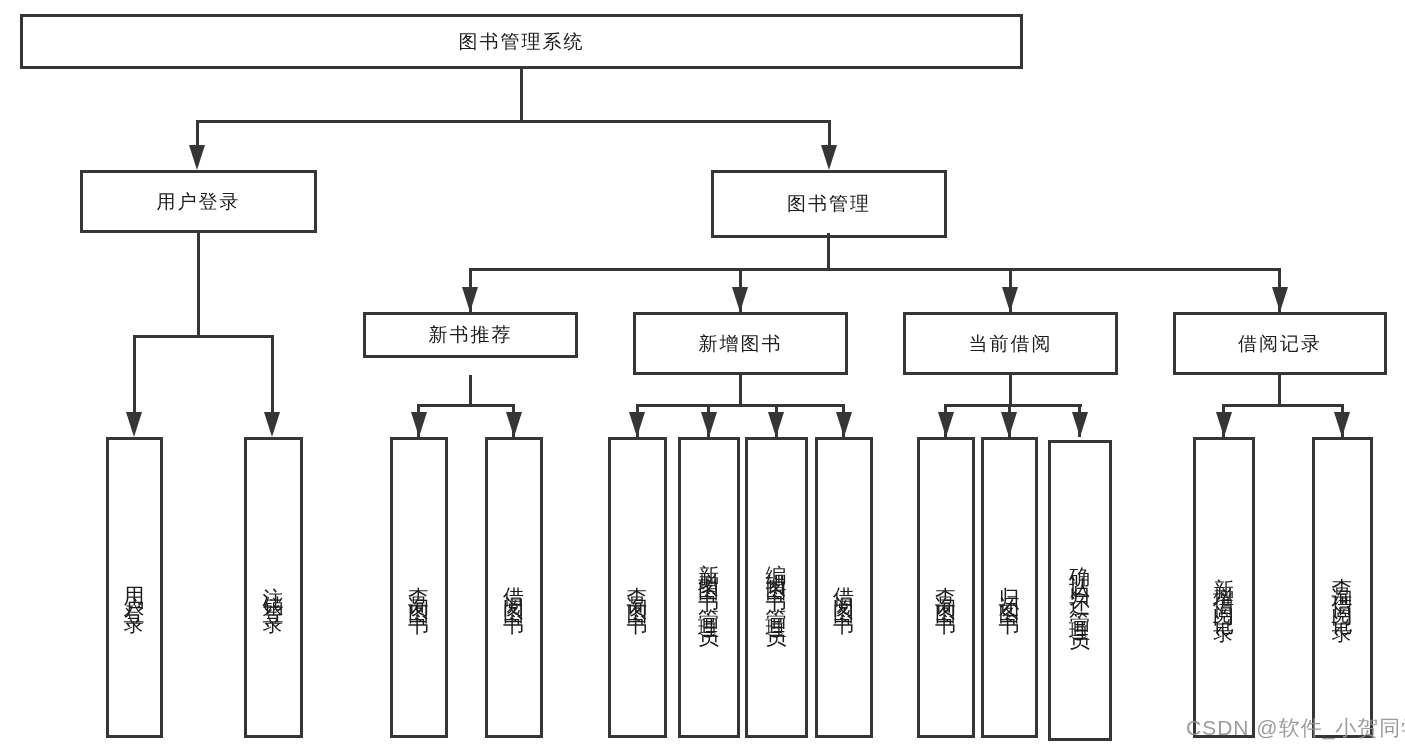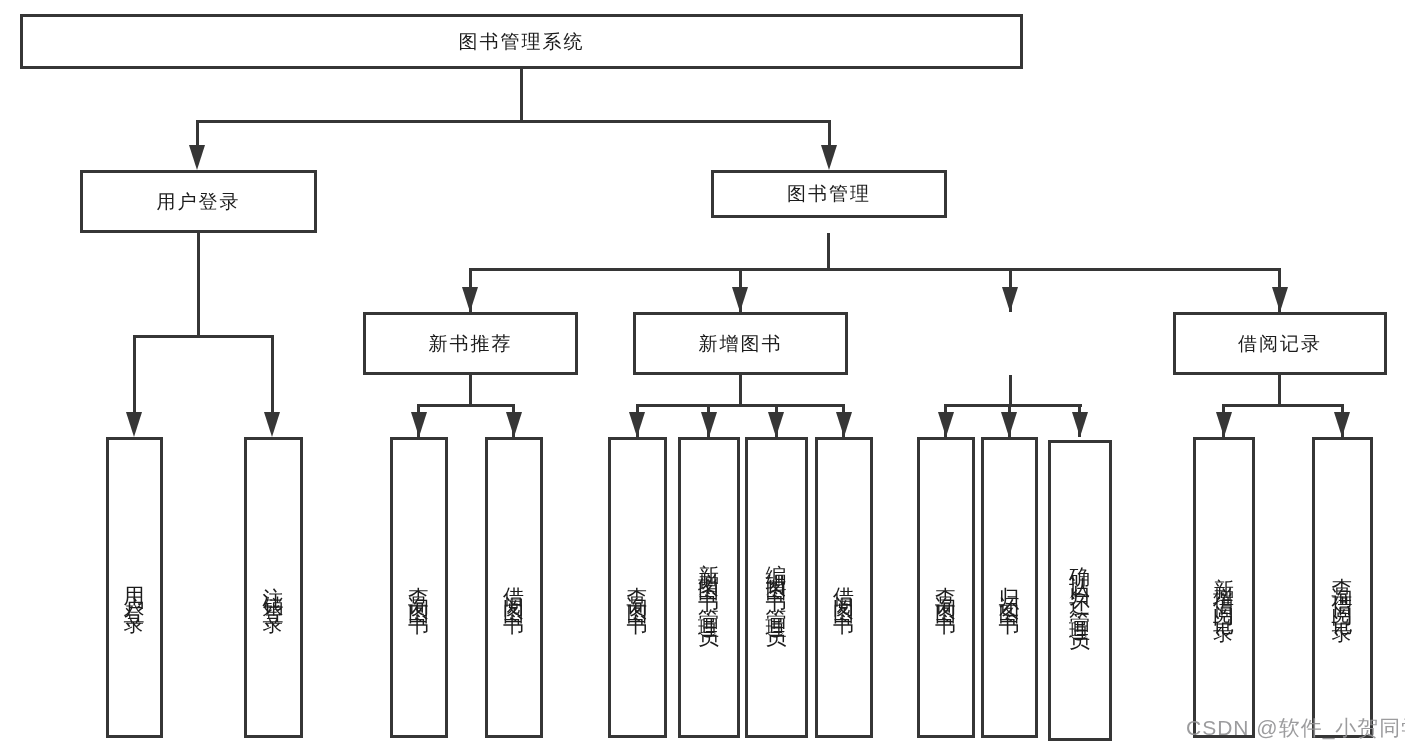--- a/index.html
+++ b/index.html
@@ -42,21 +42,21 @@
   <div class="vline" style="left:520px;top:69px;height:53px"></div>
   <div class="hline" style="left:196px;top:120px;width:634px"></div>
   <div class="vline" style="left:196px;top:120px;height:30px"></div>
   <div class="vline" style="left:828px;top:120px;height:30px"></div>
   <div class="arrow" style="left:189px;top:145px"></div>
   <div class="arrow" style="left:821px;top:145px"></div>
 
   <div class="box hbox" style="left:80px;top:170px;width:237px;height:63px">
     <span>用户登录</span>
   </div>
-  <div class="box hbox" style="left:711px;top:170px;width:236px;height:48px">
+  <div class="box hbox" style="left:711px;top:170px;width:236px;height:68px">
     <span>图书管理</span>
   </div>
 
   <div class="vline" style="left:197px;top:233px;height:104px"></div>
   <div class="hline" style="left:133px;top:335px;width:141px"></div>
   <div class="vline" style="left:133px;top:335px;height:77px"></div>
   <div class="vline" style="left:271px;top:335px;height:77px"></div>
   <div class="arrow" style="left:126px;top:412px"></div>
   <div class="arrow" style="left:264px;top:412px"></div>
 
@@ -64,25 +64,28 @@
   <div class="hline" style="left:469px;top:268px;width:811px"></div>
   <div class="vline" style="left:469px;top:268px;height:44px"></div>
   <div class="vline" style="left:739px;top:268px;height:44px"></div>
   <div class="vline" style="left:1009px;top:268px;height:44px"></div>
   <div class="vline" style="left:1278px;top:268px;height:44px"></div>
   <div class="arrow" style="left:462px;top:287px"></div>
   <div class="arrow" style="left:732px;top:287px"></div>
   <div class="arrow" style="left:1002px;top:287px"></div>
   <div class="arrow" style="left:1272px;top:287px"></div>
 
-  <div class="box hbox" style="left:363px;top:312px;width:215px;height:63px">
+  <div class="box hbox" style="left:363px;top:312px;width:215px;height:46px">
     <span>新书推荐</span>
   </div>
   <div class="box hbox" style="left:633px;top:312px;width:215px;height:63px">
     <span>新增图书</span>
+  </div>
+  <div class="box hbox" style="left:903px;top:312px;width:215px;height:63px">
+    <span>当前借阅</span>
   </div>
   <div class="box hbox" style="left:1173px;top:312px;width:214px;height:63px">
     <span>借阅记录</span>
   </div>
 
   <div class="vline" style="left:469px;top:375px;height:31px"></div>
   <div class="hline" style="left:417px;top:404px;width:97px"></div>
   <div class="vline" style="left:417px;top:404px;height:33px"></div>
   <div class="vline" style="left:512px;top:404px;height:33px"></div>
   <div class="arrow" style="left:411px;top:412px"></div>

